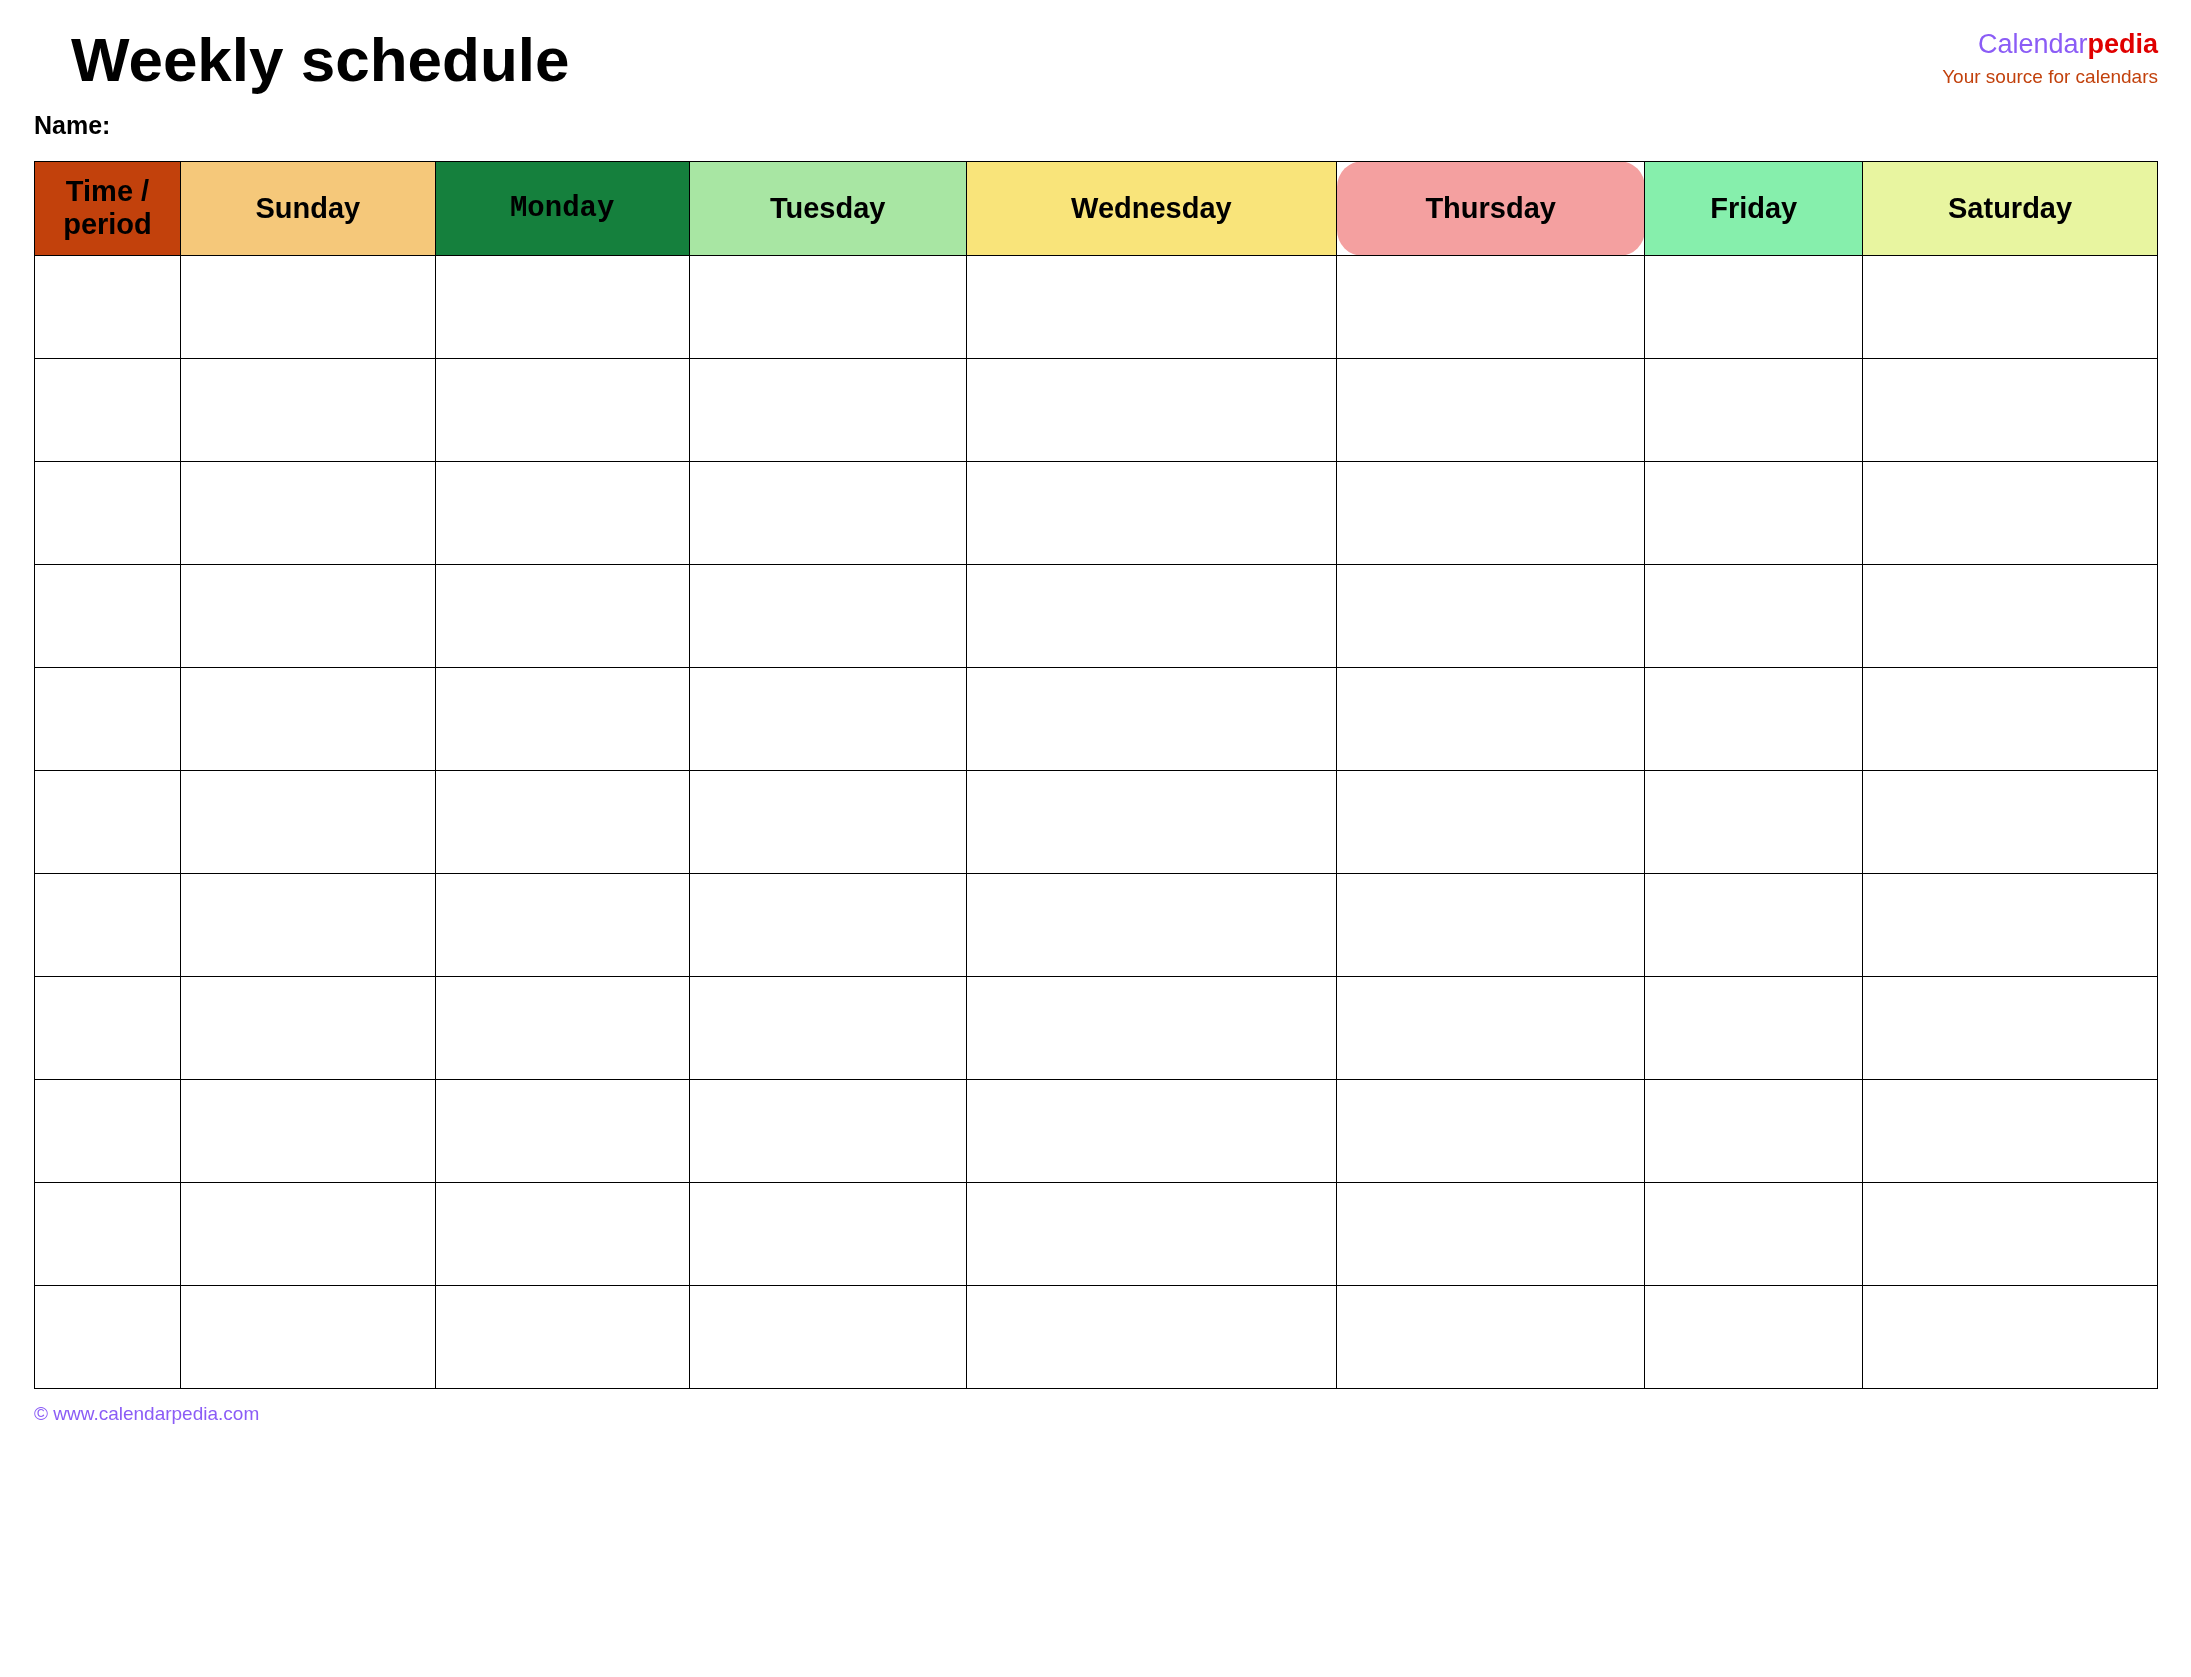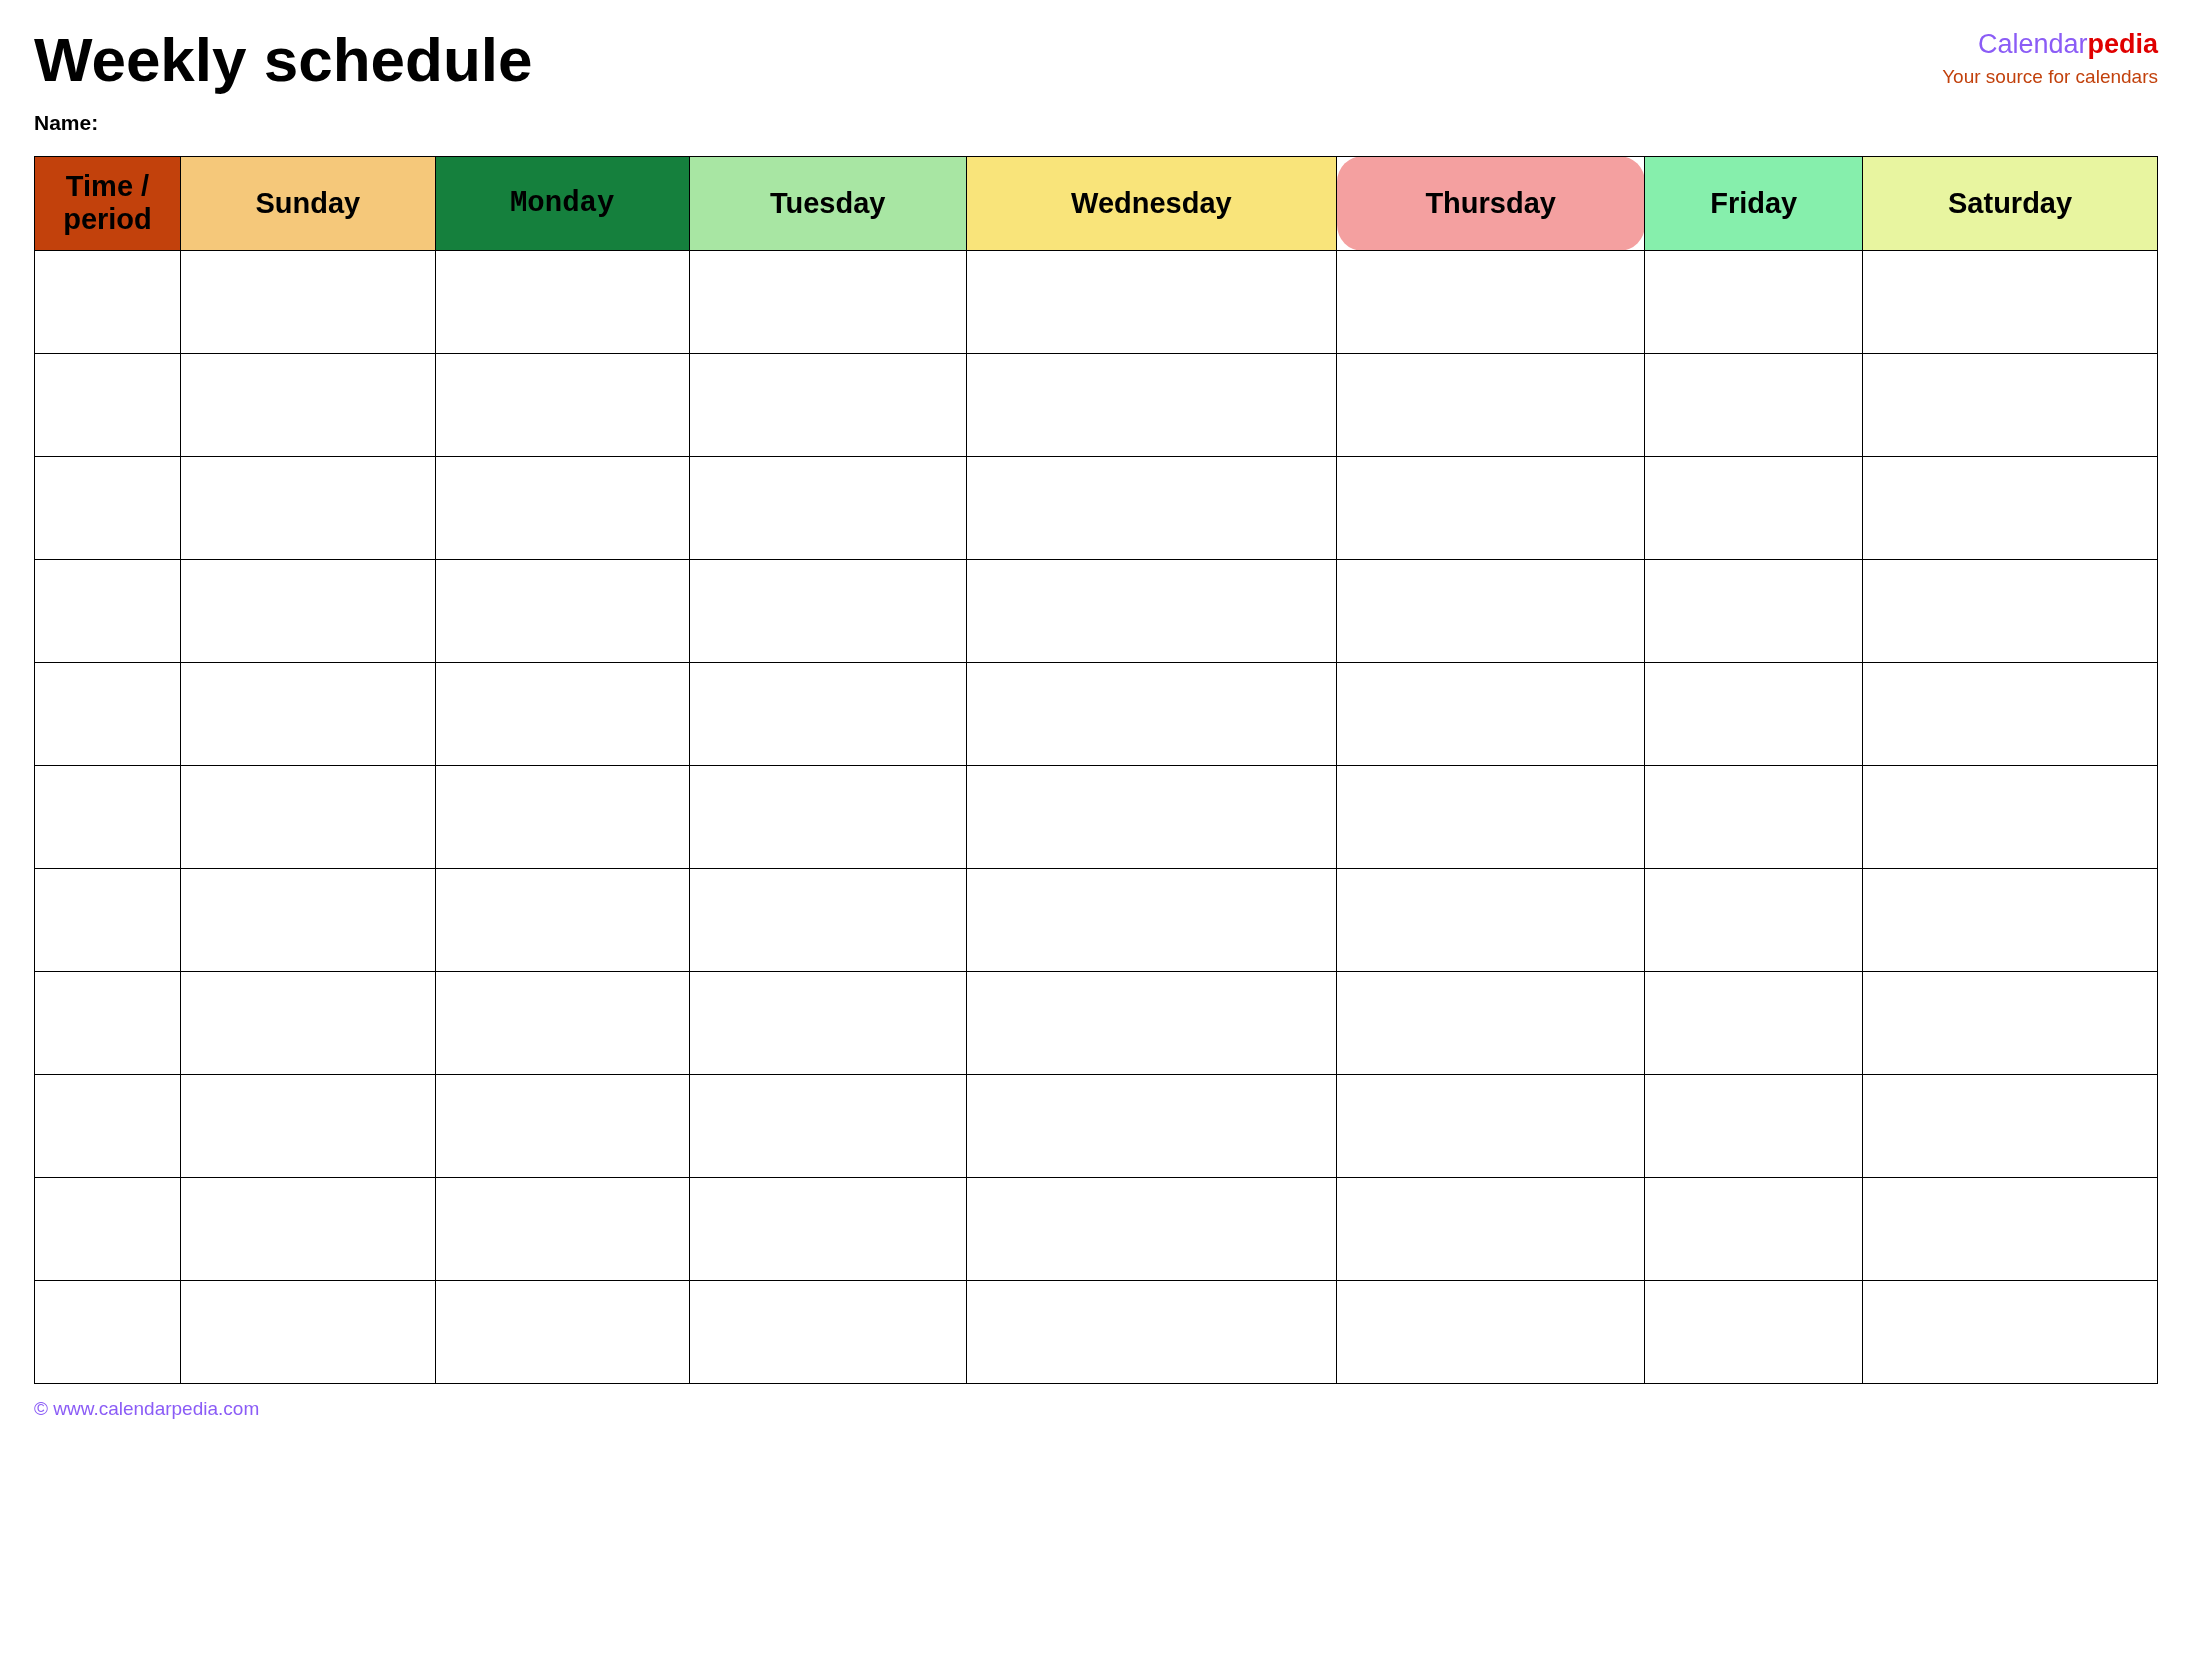--- a/index.html
+++ b/index.html
@@ -21,20 +21,21 @@
       justify-content: space-between;
       align-items: flex-start;
       margin-bottom: 17px;
     }
 
     .title-block h1 {
       font-size: 62px;
       font-weight: bold;
       color: #000;
       line-height: 1.1;
+      margin-left: 37px;
     }
 
     .brand-logo {
       text-align: right;
       font-size: 22px;
       line-height: 1.4;
     }
 
     .brand-logo .calendar-text {
       font-size: 27px;
@@ -48,21 +49,21 @@
       font-weight: bold;
     }
 
     .brand-logo .tagline {
       font-size: 19px;
       color: #c2410c;
       display: block;
     }
 
     .name-row {
-      font-size: 21px;
+      font-size: 25px;
       font-weight: bold;
       color: #000;
       margin-bottom: 20.5px;
     }
 
     .schedule-table {
       width: 100%;
       border-collapse: collapse;
       border: 1.7px solid #000;
     }

